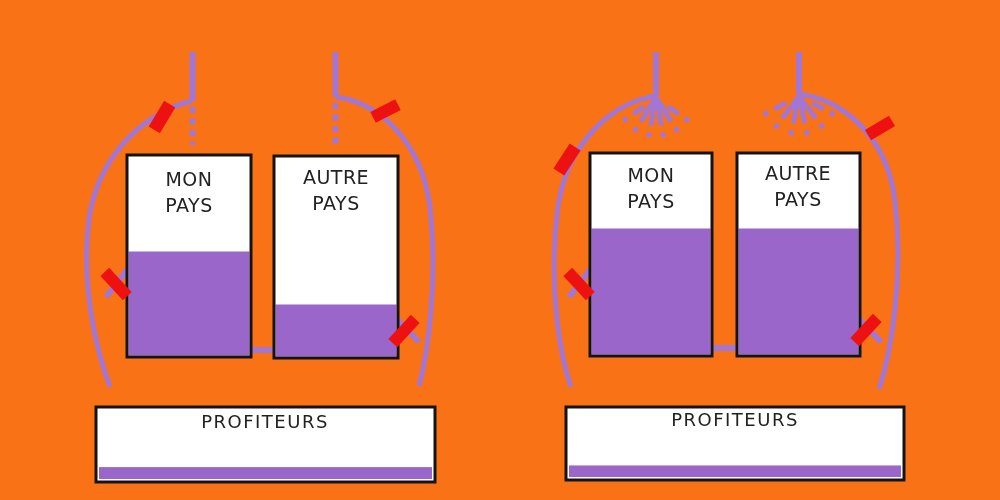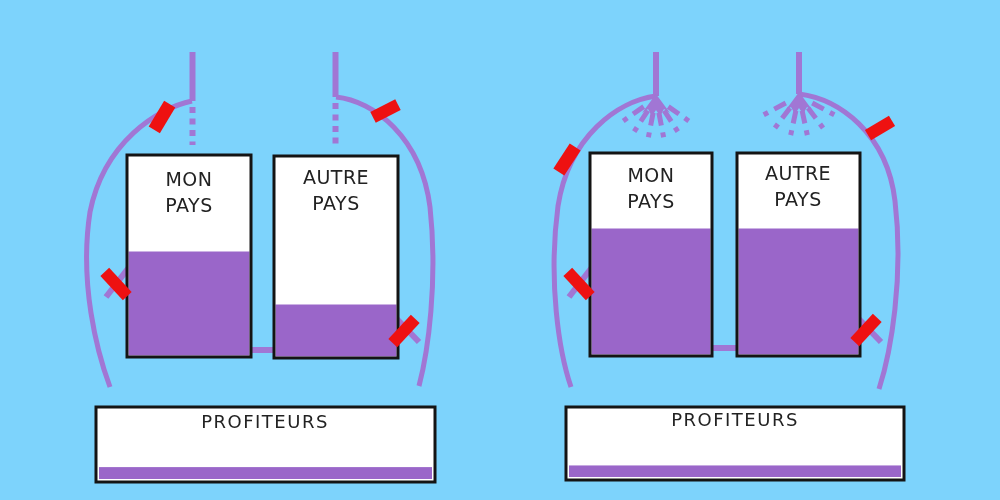--- a/index.html
+++ b/index.html
@@ -1,16 +1,16 @@
 <!DOCTYPE html>
 <html><head>
 <meta charset="utf-8">
 <style>
   html,body{margin:0;padding:0;background:#ffffff;}
-  .stage{position:relative;width:1000px;height:500px;background:#7dd3fc;overflow:hidden;}
+  .stage{position:relative;width:1000px;height:500px;background:#f97316;overflow:hidden;}
   svg{display:block;}
   text{font-family:"DejaVu Sans",sans-serif;}
   .tank-label{font-size:19px;letter-spacing:0.5px;}
   .res-label{font-size:18px;letter-spacing:1.5px;}
 </style>
 </head>
 <body>
 
 <div class="stage">
 <svg width="1000" height="500" viewBox="0 0 1000 500" xmlns="http://www.w3.org/2000/svg">

